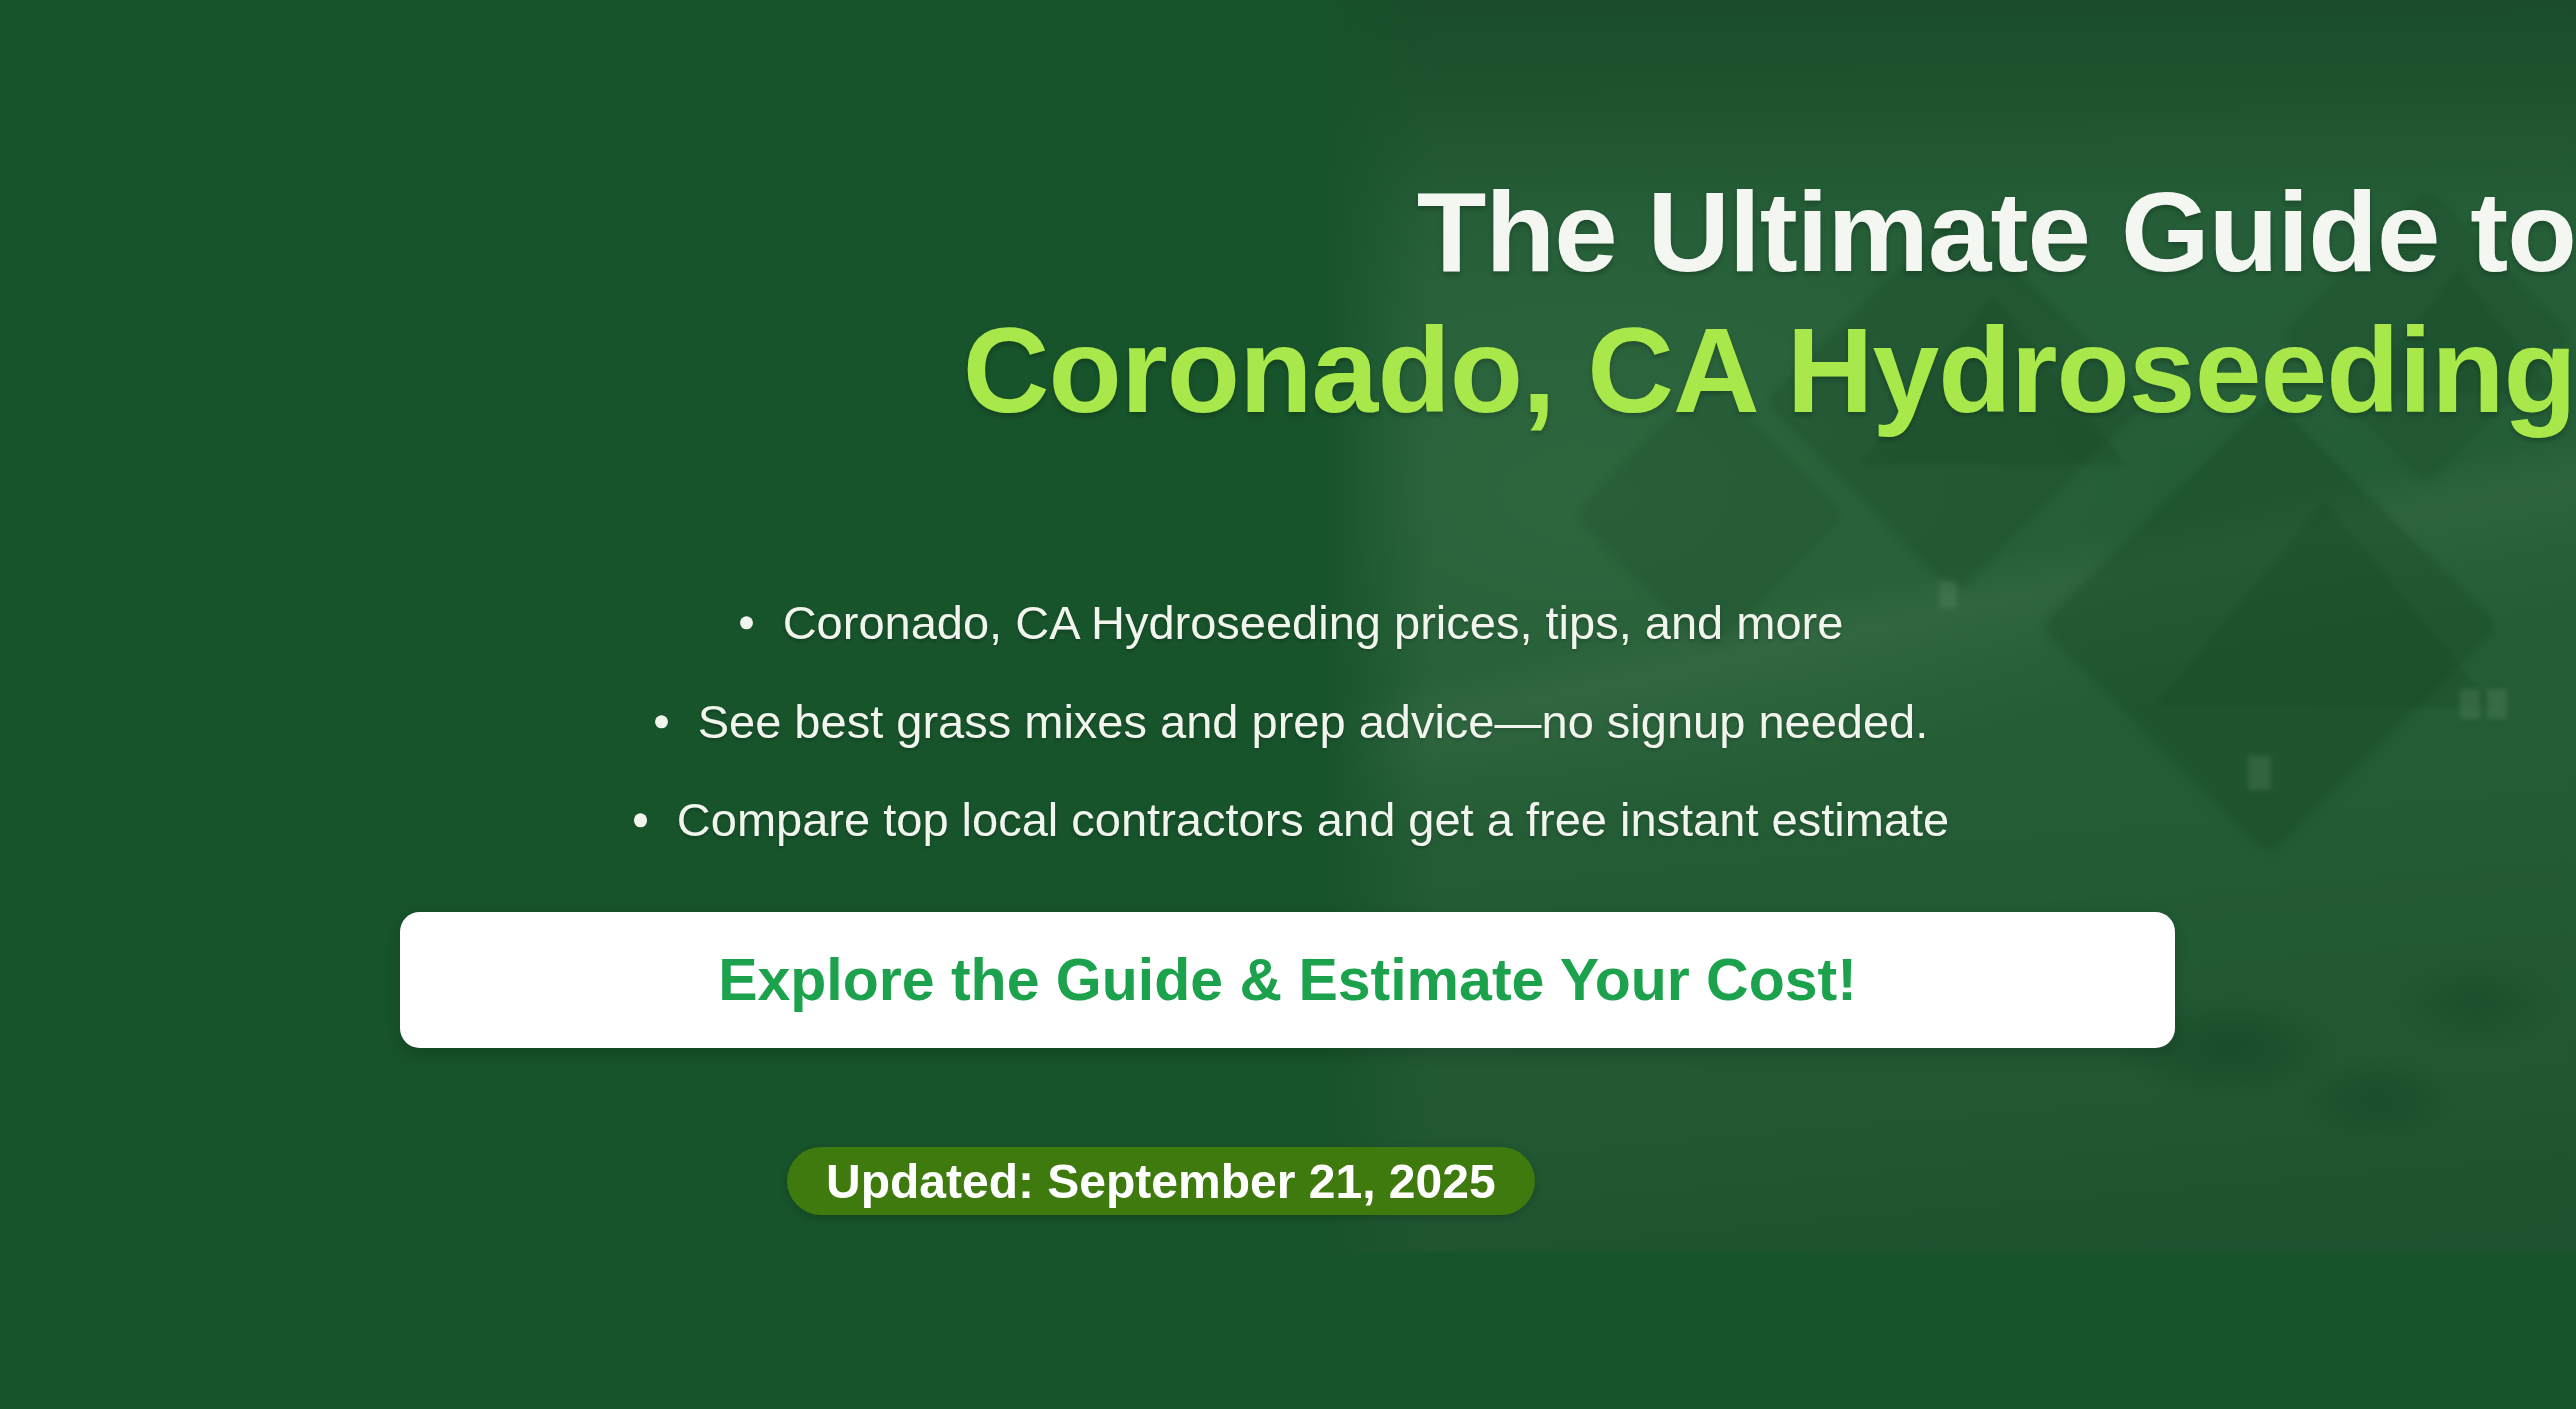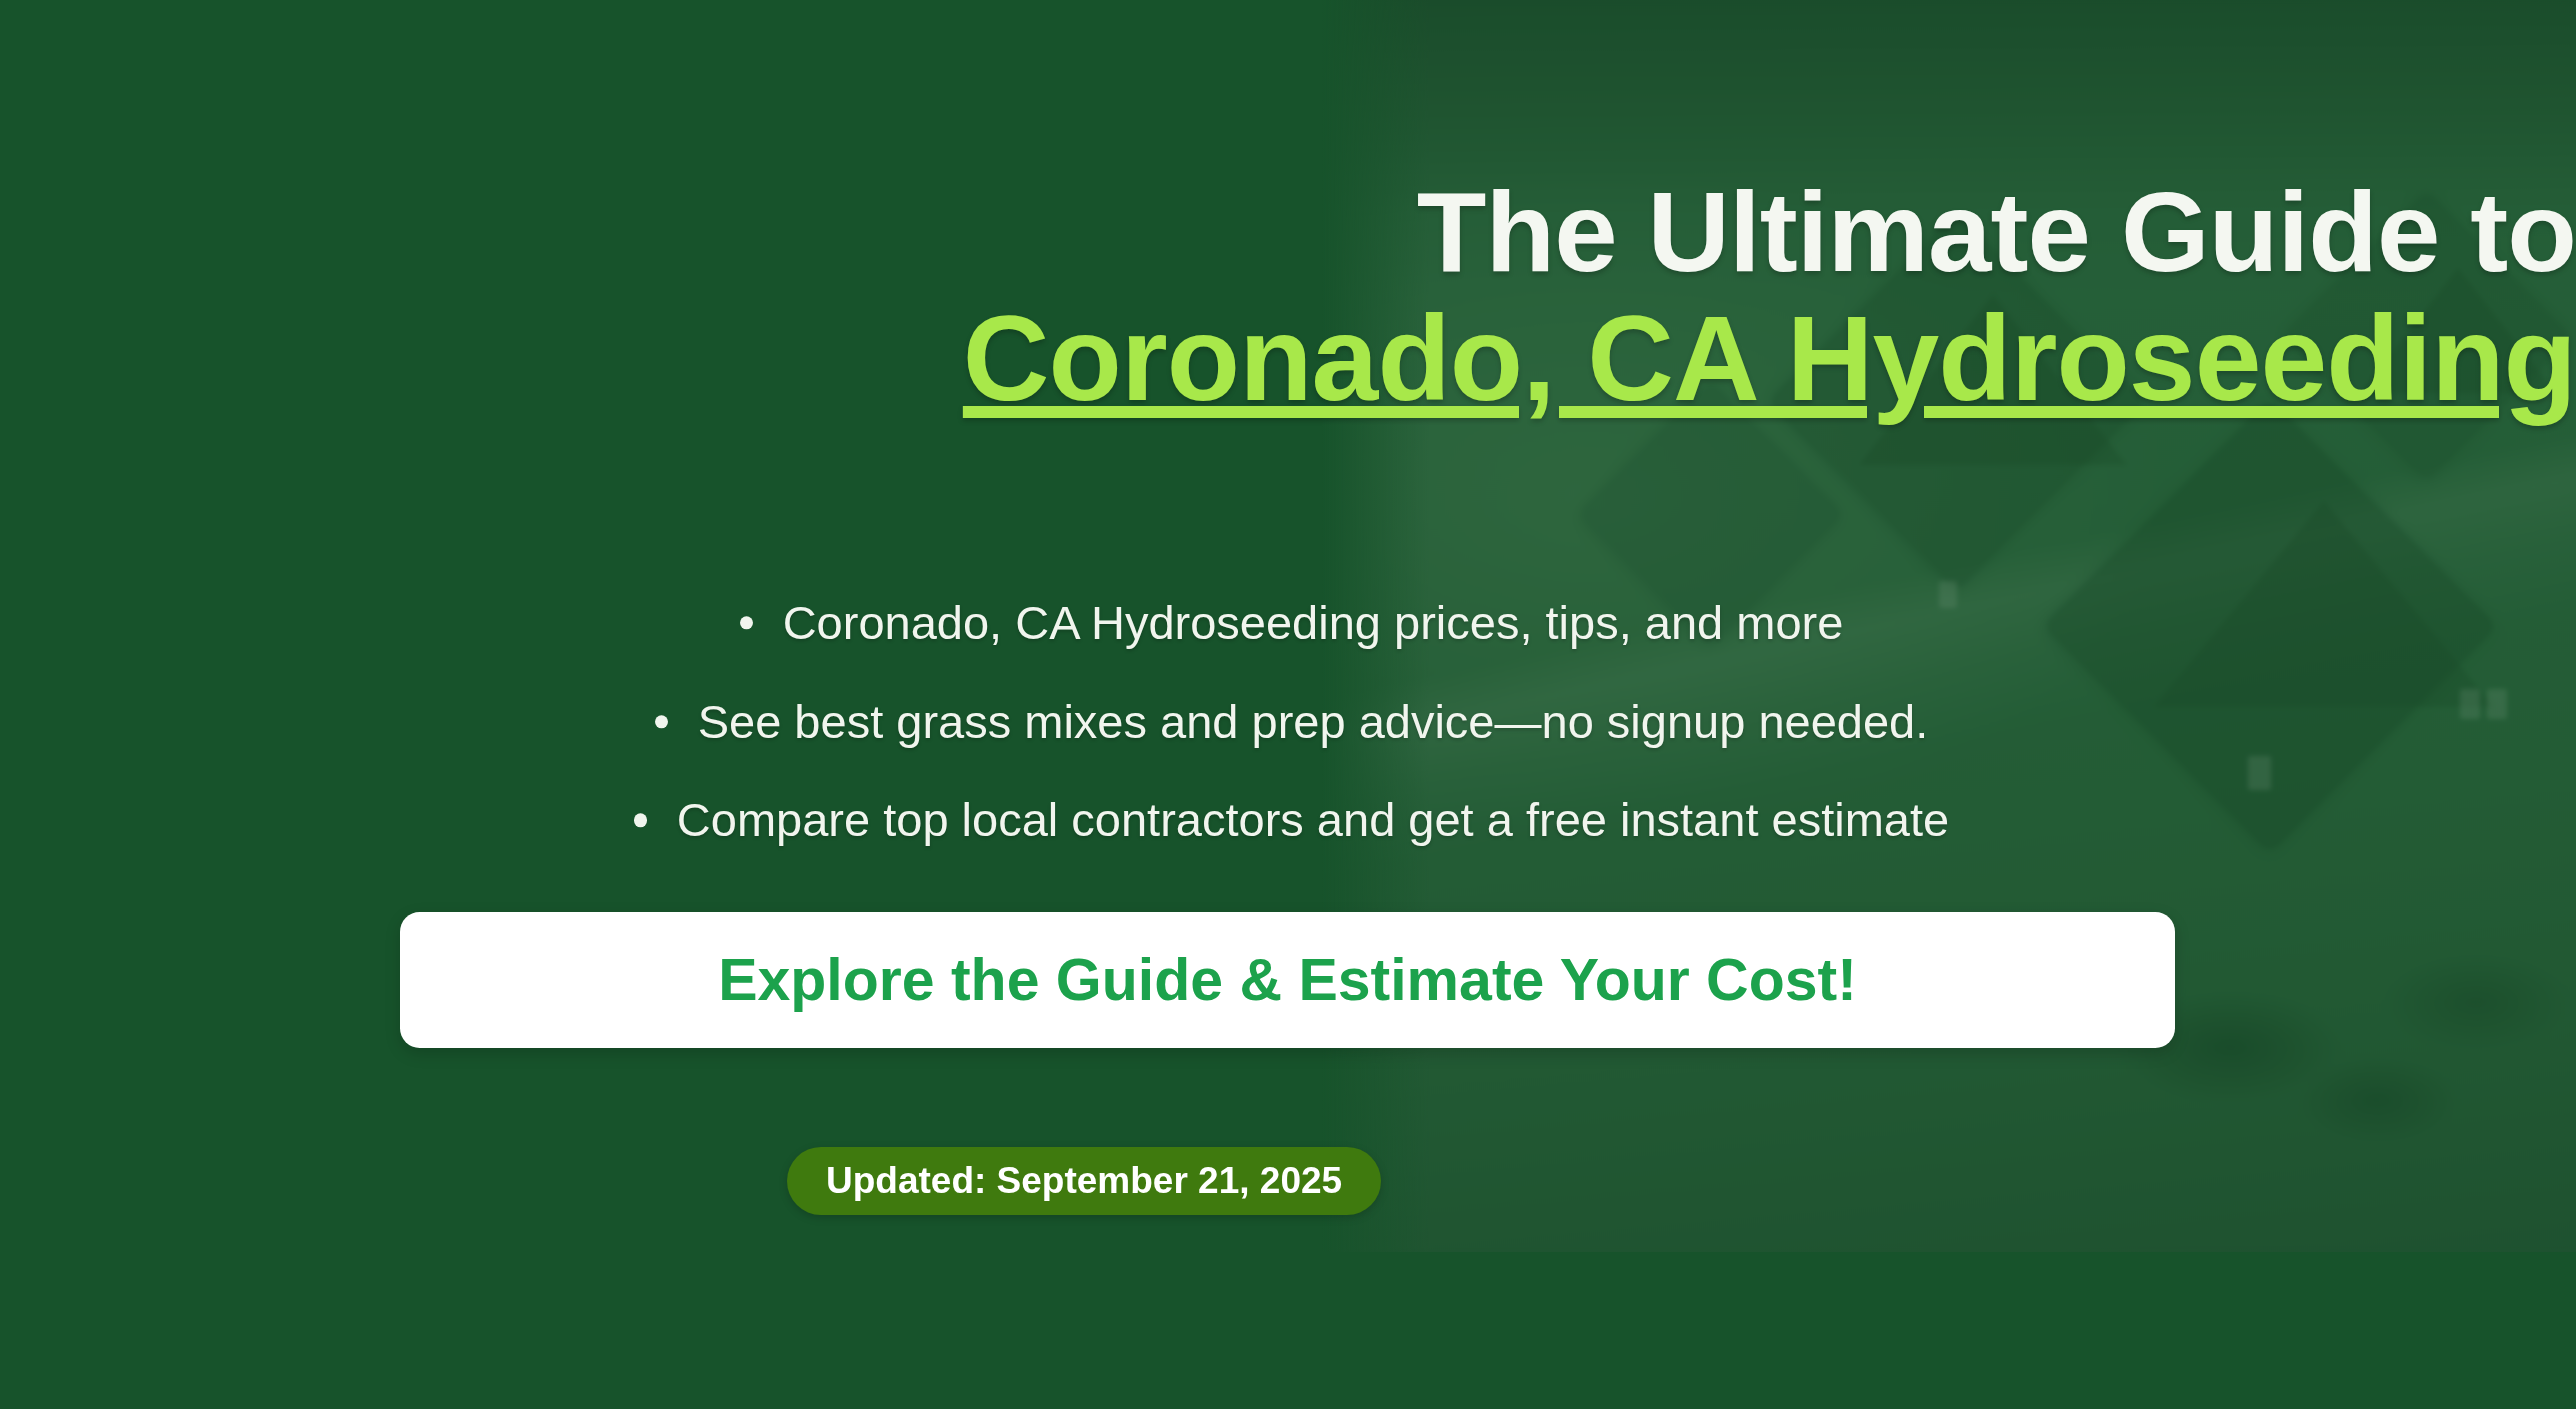--- a/index.html
+++ b/index.html
@@ -115,22 +115,21 @@
   .headline .line1 {
     display: block;
     color: #F4F7F1;
     text-shadow: 0 2.7px 5.4px rgba(0,0,0,0.22);
   }
   .headline .line2 {
     display: block;
     color: #A8E84A;
     text-shadow: 0 2.7px 5.4px rgba(0,0,0,0.22);
     font-size: 120px;
-    margin-top: 1px;
-    text-decoration: underline;
+    margin-top: 13px;
   }
 
   .bullets {
     position: absolute;
     left: 0;
     right: 0;
     top: 597px;
     margin: 0;
     padding: 0;
     list-style: none;
@@ -190,21 +189,21 @@
     left: 787px;
     top: 1147px;
     height: 68px;
     padding: 0 39px;
     display: flex;
     align-items: center;
     justify-content: center;
     background: #3F7A0E;
     border-radius: 34px;
     color: #FFFFFF;
-    font-size: 37px;
+    font-size: 48px;
     font-weight: 700;
     letter-spacing: 0px;
     box-shadow: 0 2.7px 9px rgba(0,0,0,0.18);
     white-space: nowrap;
   }
 </style>
 </head>
 <body>
 
 <div id="banner">

